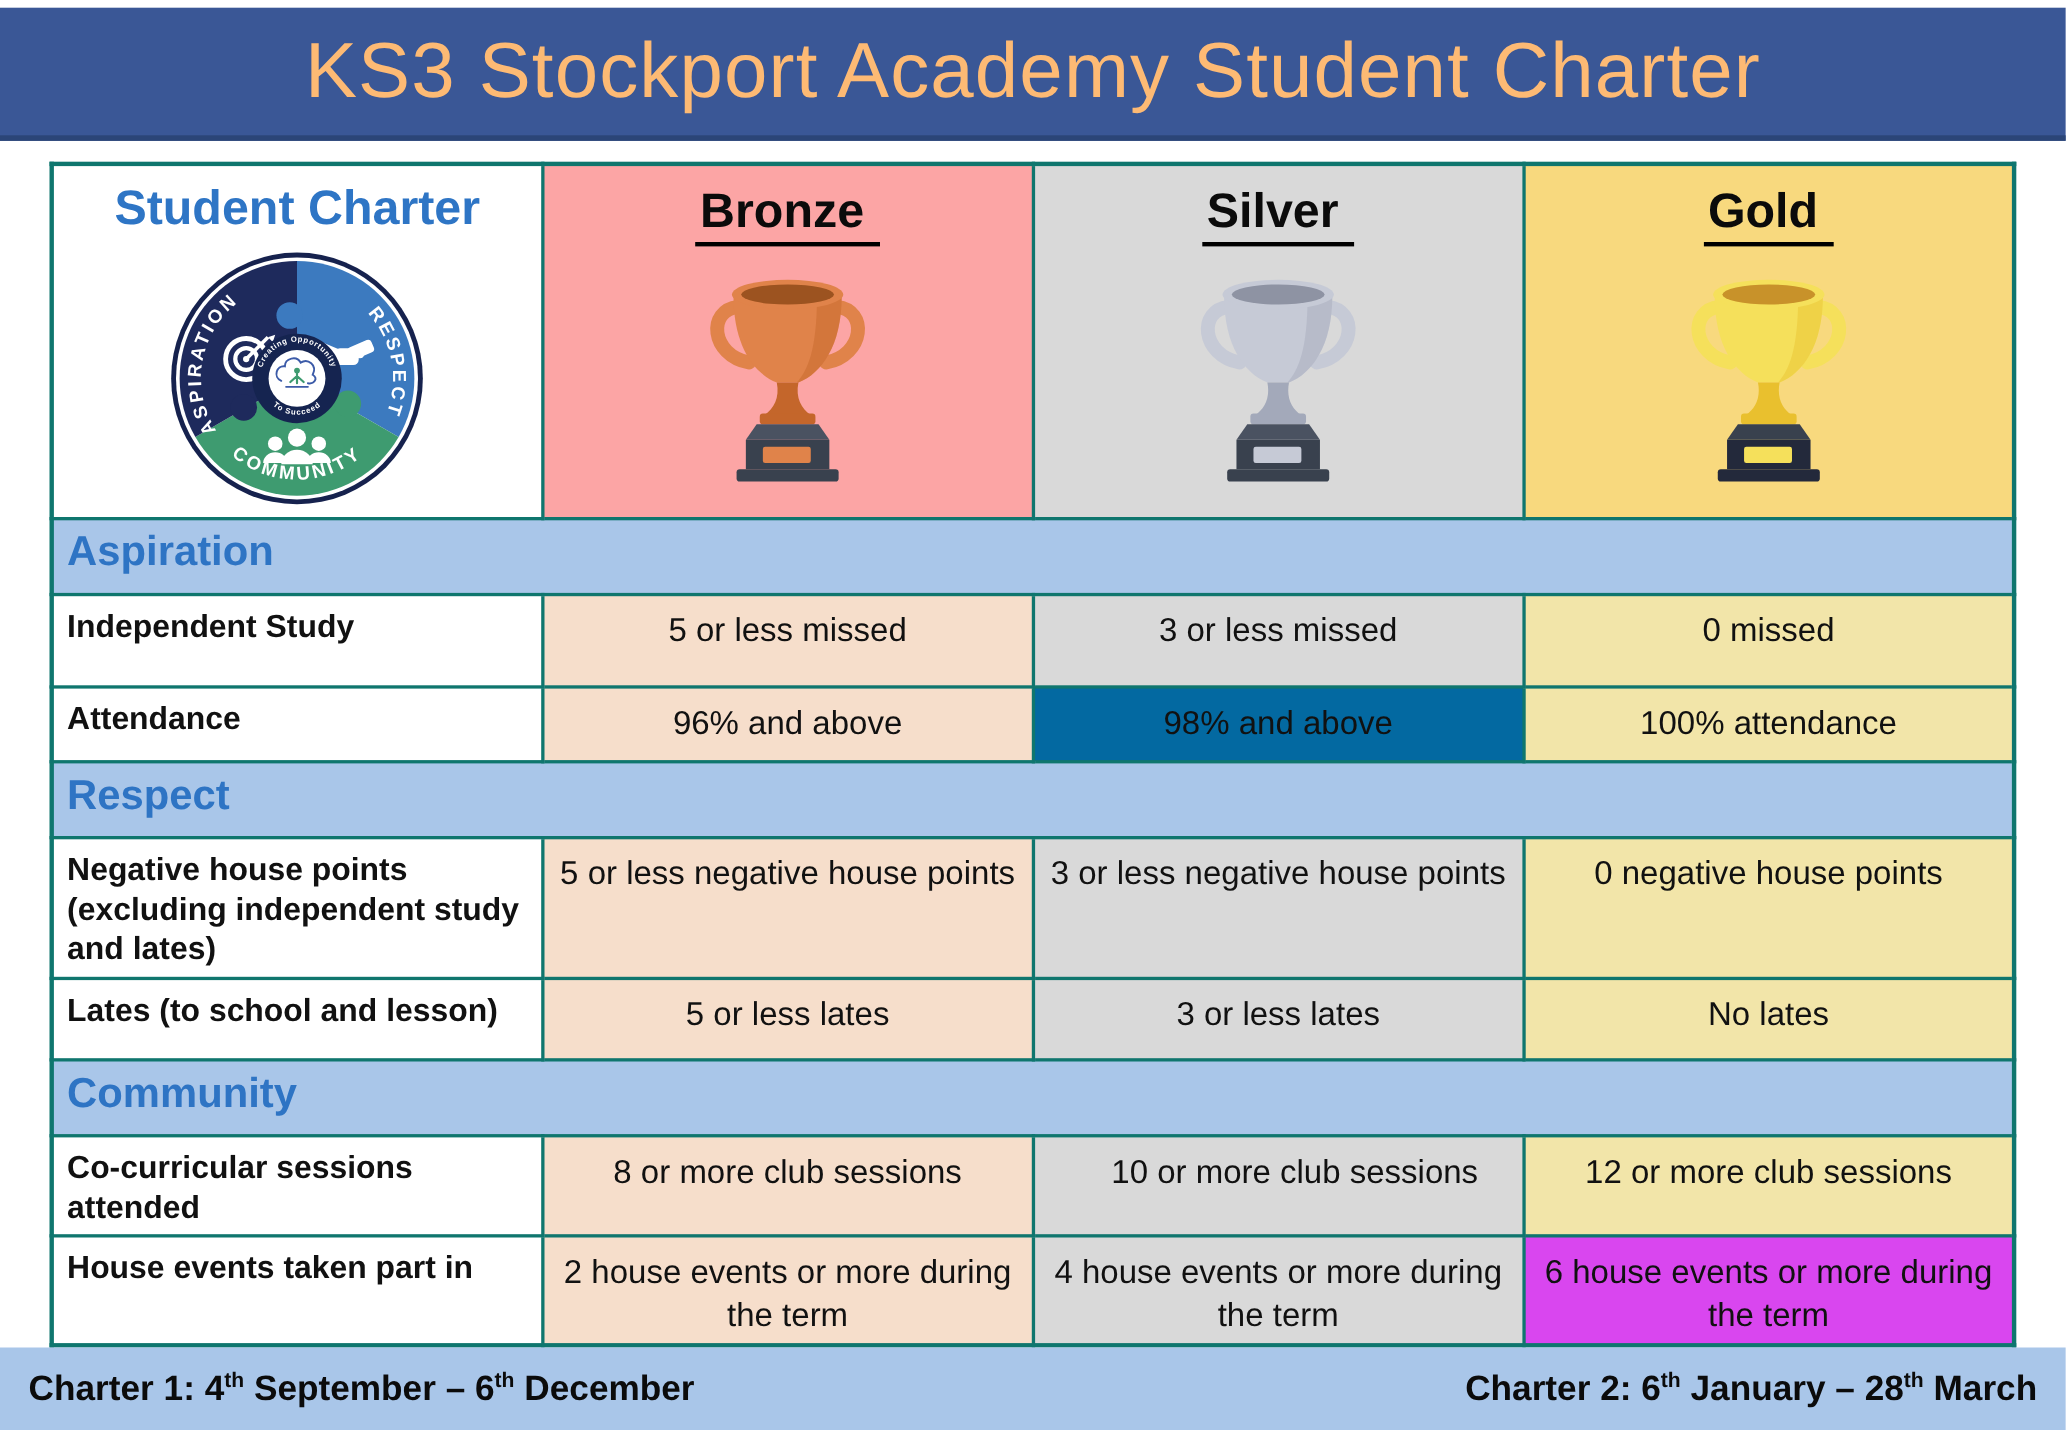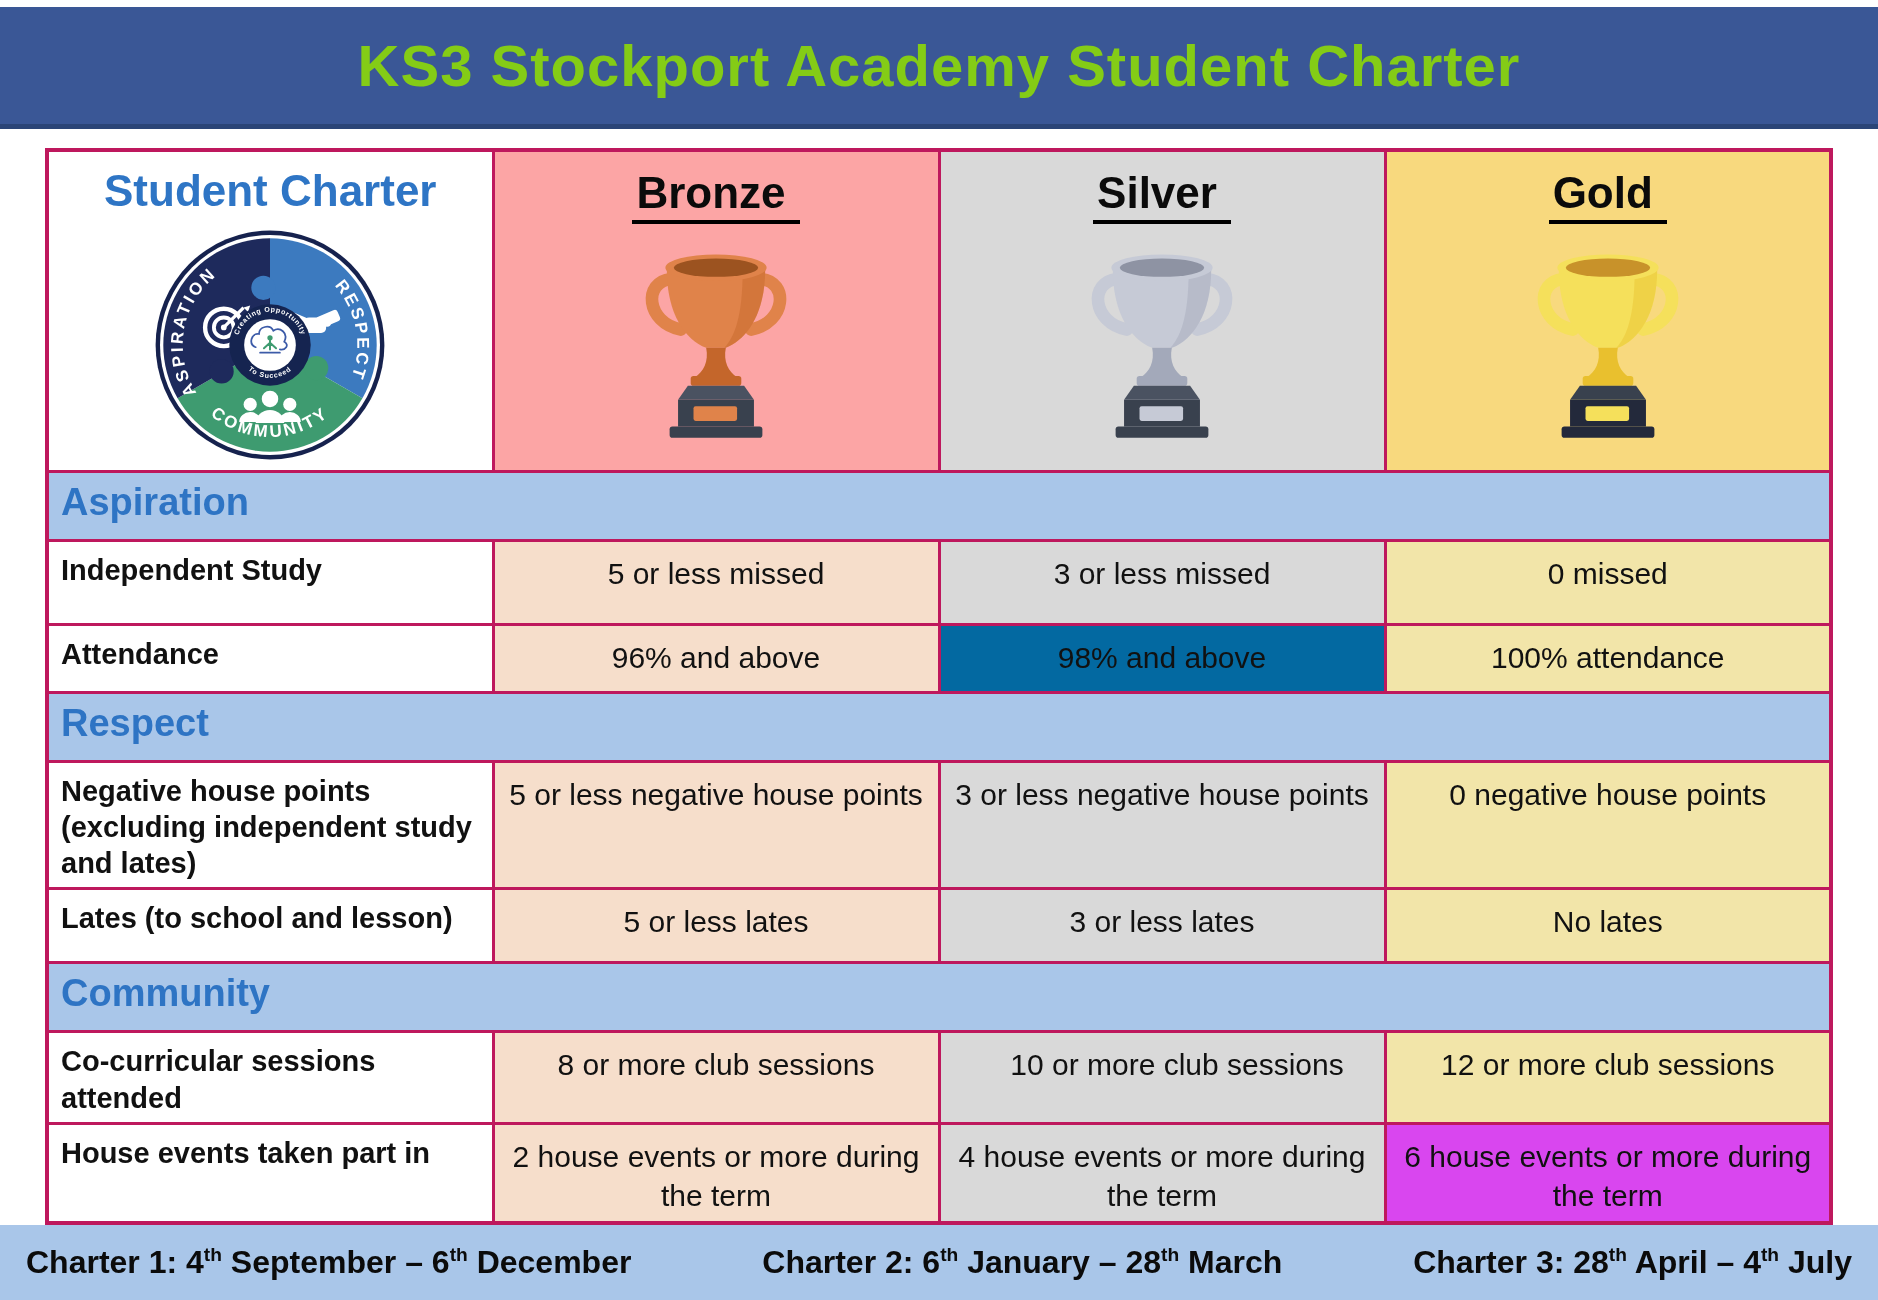--- a/index.html
+++ b/index.html
@@ -2,25 +2,25 @@
 <html><head>
 <meta charset="utf-8">
 <style>
   html,body{margin:0;padding:0;background:#ffffff;}
   body{width:1878px;height:1300px;overflow:hidden;font-family:"Liberation Sans",sans-serif;color:#111;}
   .page{width:1878px;height:1300px;display:flex;flex-direction:column;background:#fff;}
 
   
   .banner{margin-top:7px;height:121px;background:#3A5796;border-bottom:5px solid #2B4577;
           display:flex;align-items:center;justify-content:center;}
-  .banner h1{margin:0;color:#84cc16;font-size:58px;font-weight:700;letter-spacing:1px;white-space:nowrap;}
+  .banner h1{margin:0;color:#fdba74;font-size:71px;font-weight:400;letter-spacing:1px;white-space:nowrap;}
 
   
   table.charter{width:1788px;margin:19px 45px 0 45px;border-collapse:collapse;table-layout:fixed;}
-  table.charter, table.charter th, table.charter td{border:3px solid #be185d;}
+  table.charter, table.charter th, table.charter td{border:3px solid #0f766e;}
   table.charter{border-width:4px;}
   th,td{padding:0;vertical-align:top;}
 
   th.corner{background:#ffffff;text-align:center;height:318px;}
   .corner-title{margin-top:14px;font-size:44px;font-weight:bold;color:#2E75C5;}
   svg.logo{width:242px;height:242px;margin-top:8px;}
 
   th.tier{text-align:center;}
   .tier-label{display:inline-block;margin-top:16px;font-size:44px;font-weight:bold;color:#0b0b0b;
               border-bottom:4px solid #000;padding:0 14px 2px 4px;line-height:1.15;}
@@ -224,15 +224,14 @@
           <td class="value" style="background: rgb(246, 222, 203);">2 house events or more during the term</td>
           <td class="value" style="background: rgb(217, 217, 217);">4 house events or more during the term</td>
           <td class="value" style="background: #d946ef;">6 house events or more during the term</td>
         </tr>
       </tbody>
   </table>
 
   <footer class="footer-bar" id="footer-bar">
       <div>Charter 1: 4<sup>th</sup> September – 6<sup>th</sup> December</div>
       <div>Charter 2: 6<sup>th</sup> January – 28<sup>th</sup> March</div>
-      <div>Charter 3: 28<sup>th</sup> April – 4<sup>th</sup> July</div>
     </footer>
 </div>
 
 </body></html>

